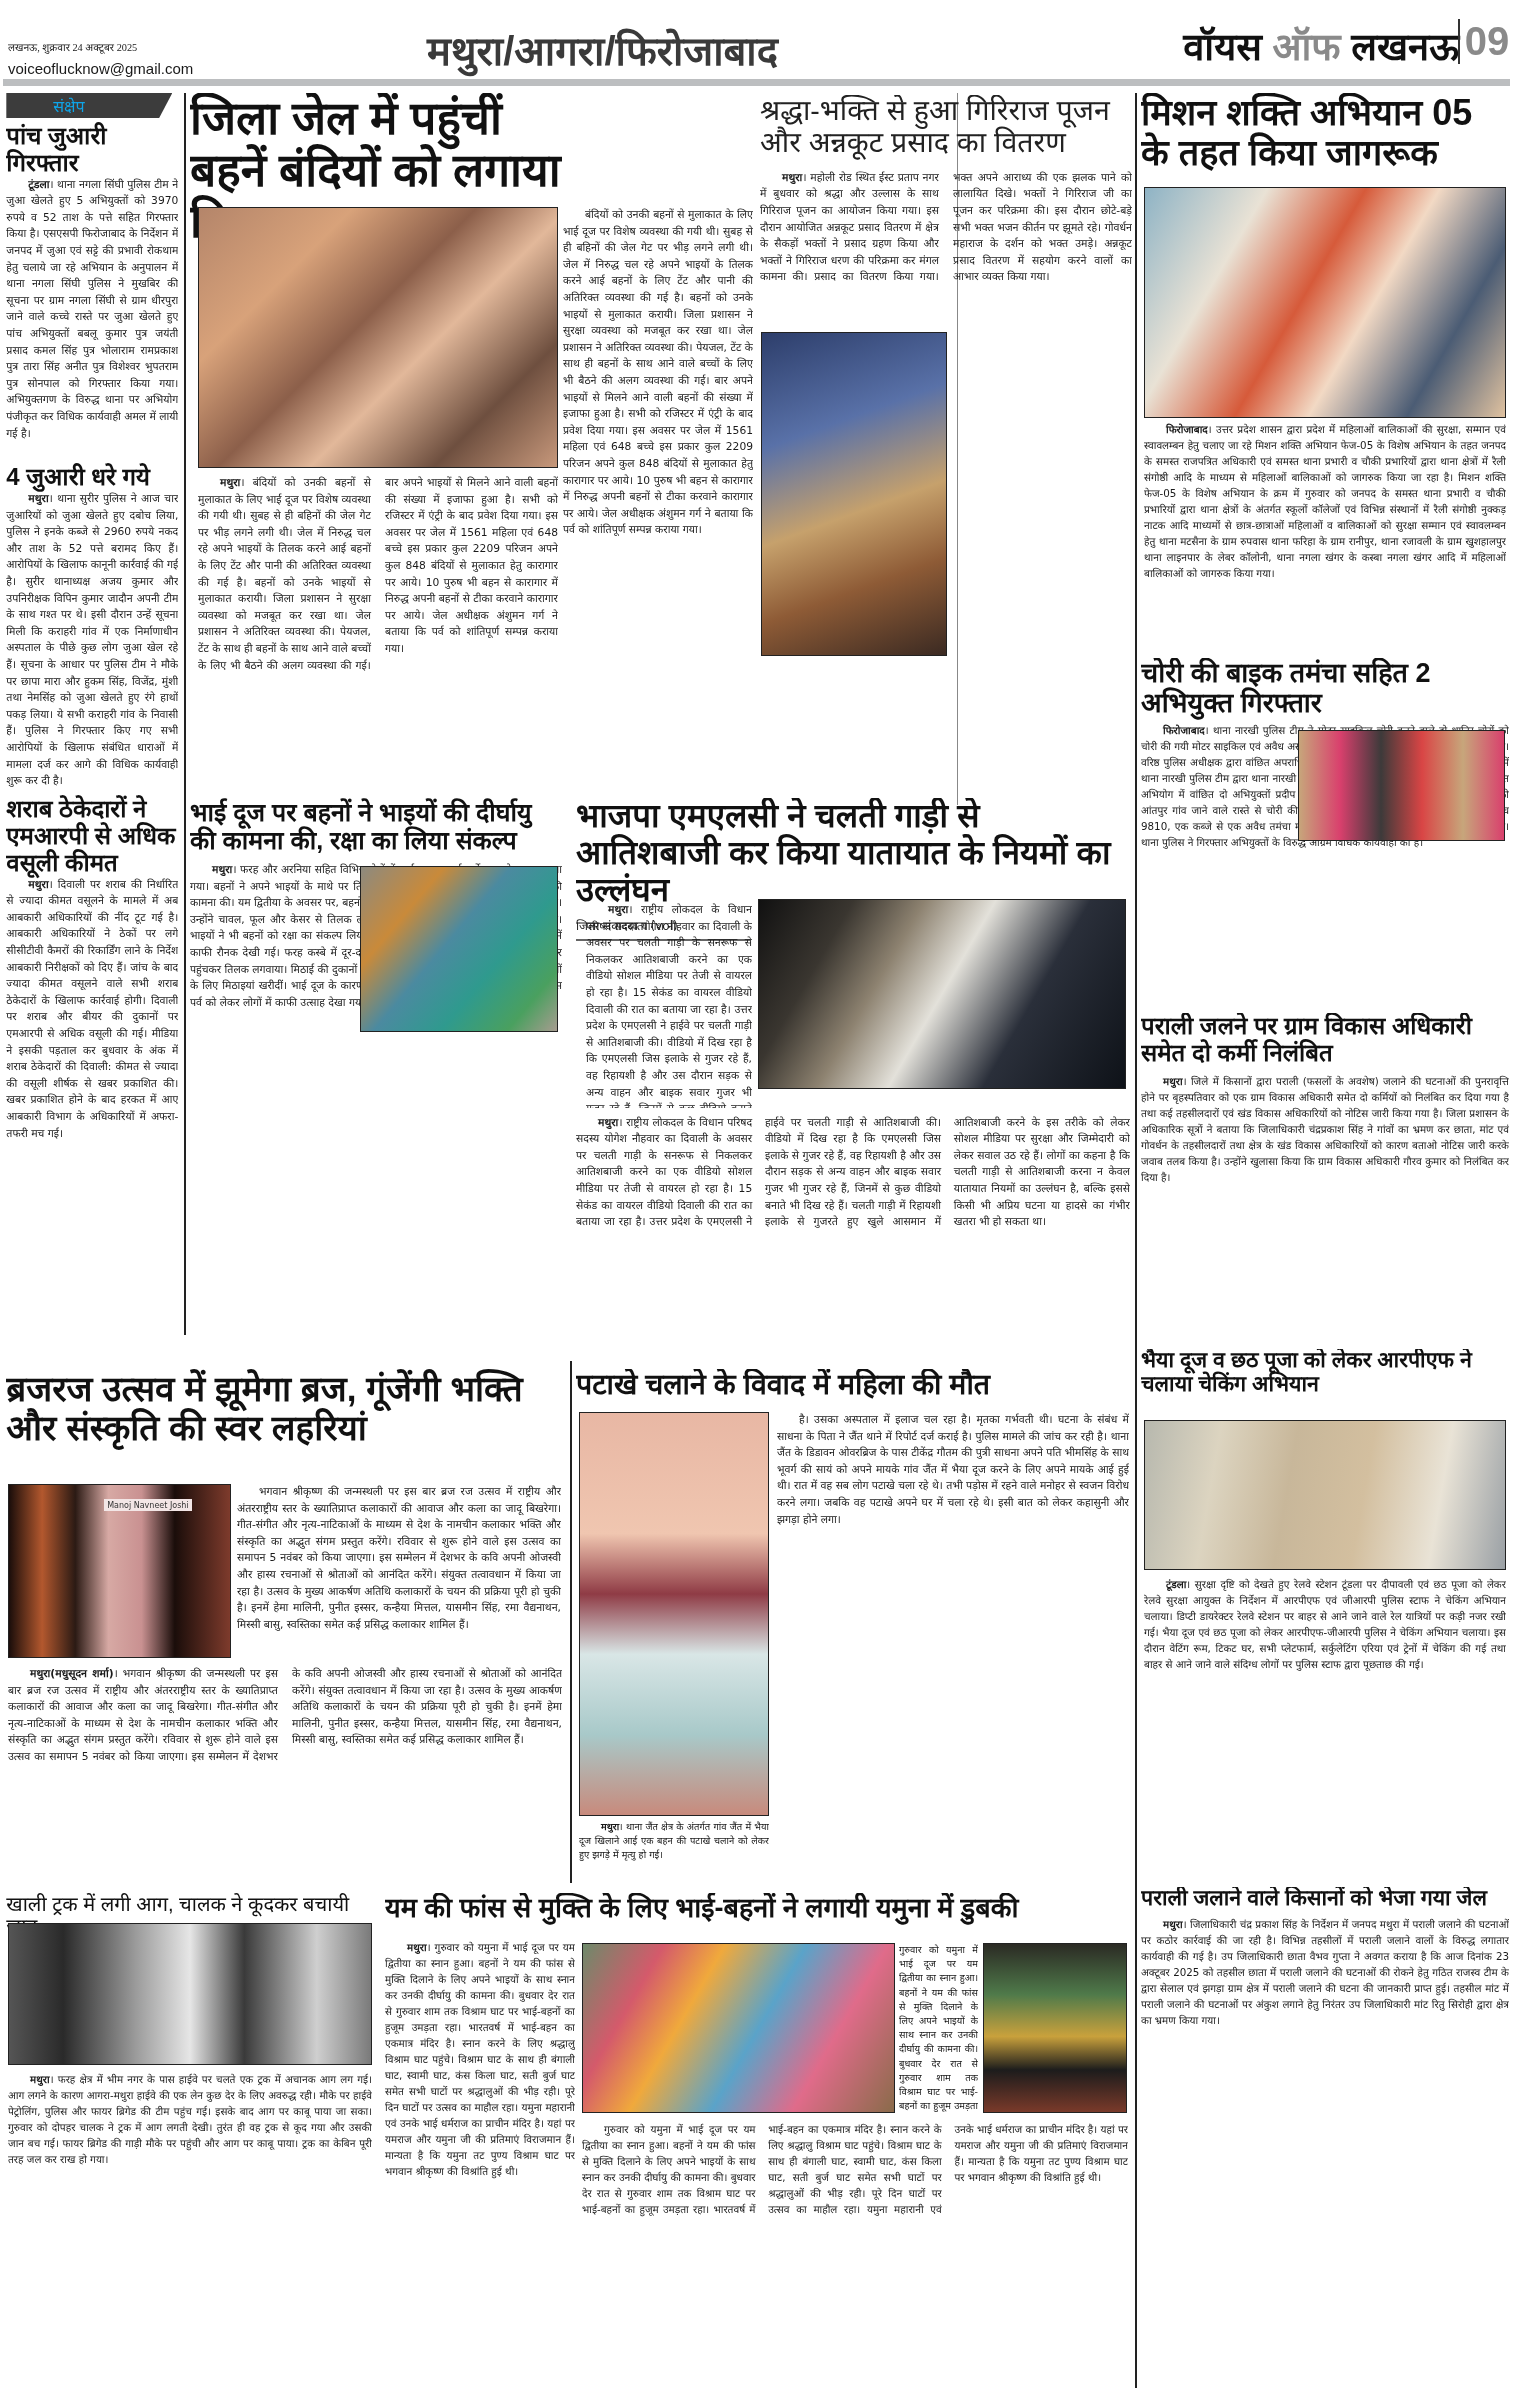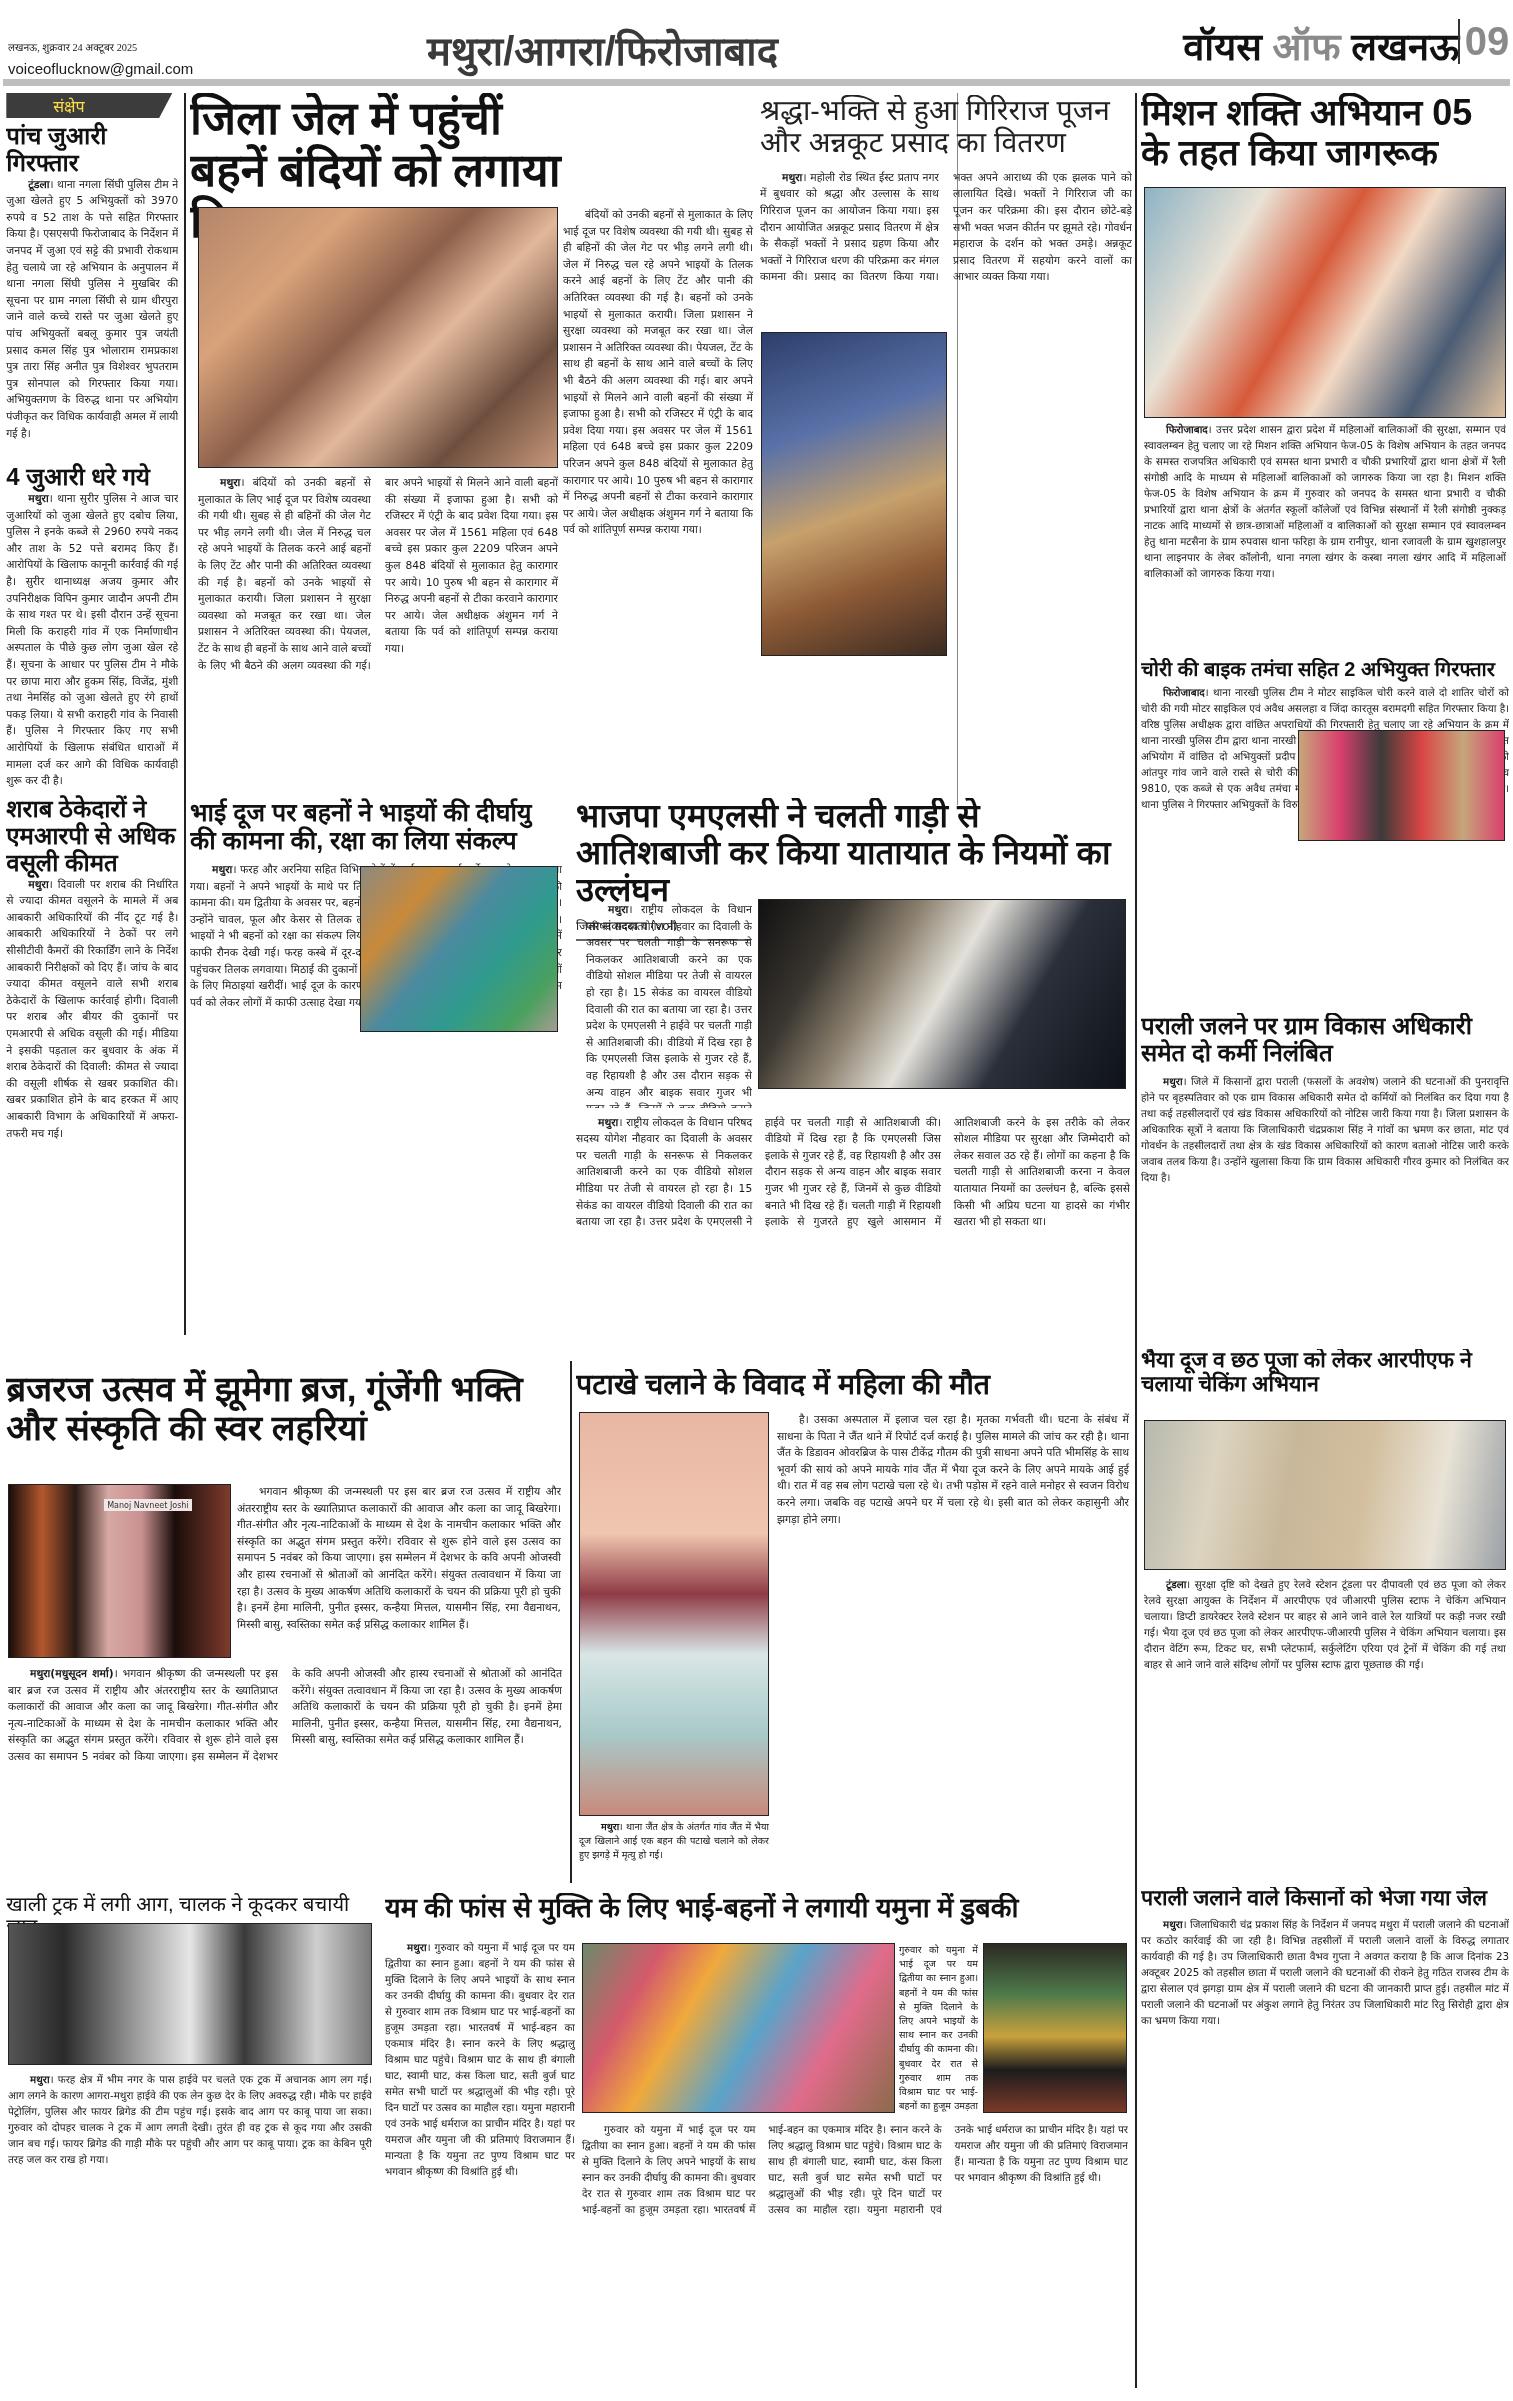--- a/index.html
+++ b/index.html
@@ -7,21 +7,21 @@
 .mast{position:absolute;left:0;top:0;width:1514px;height:87px}
 .mast .date{position:absolute;left:8px;top:40px;font-size:10.3px;font-family:Liberation Serif, serif}
 .mast .email{position:absolute;left:8px;top:60px;font-size:15px;font-family:"Liberation Sans",sans-serif}
 .mast .edition{position:absolute;left:427px;top:22px;font-size:40px;font-weight:bold;color:#3a3a3a;font-family:"Liberation Sans",sans-serif}
 .mast .brand{position:absolute;right:55px;top:19px;font-size:38px;font-weight:bold;color:#111;font-family:"Liberation Sans",sans-serif}
 .mast .brand span.mid{color:#8a8a8a}
 .mast .pageno{position:absolute;right:4.7px;top:19px;font-size:40px;font-weight:bold;color:#8a8a8a;border-left:2.4px solid #333;padding-left:4.7px;font-family:"Liberation Sans",sans-serif}
 .rule{position:absolute;left:3.2px;top:79px;width:1507px;height:7.1px;background:#bcbec0}
 .vline{position:absolute;width:1.6px;background:#222}
 .col{position:absolute;overflow:hidden}
-.kicker{background:#3c3c3c;color:#fde047;font-size:16px;padding:1.6px 0 1.6px 47px;width:166px;clip-path:polygon(0 0,100% 0,92% 100%,0 100%)}
+.kicker{background:#3c3c3c;color:#0ea5e9;font-size:16px;padding:1.6px 0 1.6px 47px;width:166px;clip-path:polygon(0 0,100% 0,92% 100%,0 100%)}
 h1,h2,h3{font-family:"Liberation Sans",sans-serif;font-weight:bold;line-height:1.12;color:#111}
 .h-xl{font-size:49px}
 .h-l{font-size:35px}
 .h-m{font-size:27px}
 .h-s{font-size:22px}
 .h-light{font-weight:normal;color:#222}
 p.body{font-size:10.7px;line-height:16.6px;text-align:justify;text-indent:22px}
 p.body b{font-weight:bold}
 .photo{position:absolute;border:1.6px solid #222}
 .byline{font-size:12px;border-bottom:2.4px solid #666;padding-bottom:4.7px;margin-bottom:25px}
@@ -79,21 +79,21 @@
 
 <div class="col" style="left:1141px;top:93px;width:368px;height:411px">
   <h2 class="h-l" style="font-size:36px">मिशन शक्ति अभियान 05 के तहत किया जागरूक</h2>
 </div>
 <div class="photo" style="left:1144px;top:187px;width:362px;height:231px;background:linear-gradient(120deg,#8eb3c5 0%,#e9e2d5 25%,#d65a3a 45%,#f2d9c4 60%,#4b5c74 80%,#e0c2a0 100%)"></div>
 <div class="col" style="left:1144px;top:421px;width:362px;height:190px">
   <p class="body" style="font-size:10.3px;line-height:16px"><b>फिरोजाबाद</b>। <span>उत्तर प्रदेश शासन द्वारा प्रदेश में महिलाओं बालिकाओं की सुरक्षा, सम्मान एवं स्वावलम्बन हेतु चलाए जा रहे मिशन शक्ति अभियान फेज-05 के विशेष अभियान के तहत जनपद के समस्त राजपत्रित अधिकारी एवं समस्त थाना प्रभारी व चौकी प्रभारियों द्वारा थाना क्षेत्रों में रैली संगोष्ठी आदि के माध्यम से महिलाओं बालिकाओं को जागरुक किया जा रहा है। मिशन शक्ति फेज-05 के विशेष अभियान के क्रम में गुरुवार को जनपद के समस्त थाना प्रभारी व चौकी प्रभारियों द्वारा थाना क्षेत्रों के अंतर्गत स्कूलों कॉलेजों एवं विभिन्न संस्थानों में रैली संगोष्ठी नुक्कड़ नाटक आदि माध्यमों से छात्र-छात्राओं महिलाओं व बालिकाओं को सुरक्षा सम्मान एवं स्वावलम्बन हेतु थाना मटसैना के ग्राम रुपवास थाना फरिहा के ग्राम रानीपुर, थाना रजावली के ग्राम खुशहालपुर थाना लाइनपार के लेबर कॉलोनी, थाना नगला खंगर के कस्बा नगला खंगर आदि में महिलाओं बालिकाओं को जागरुक किया गया।</span></p>
 </div>
 
 <div class="col" style="left:1141px;top:658px;width:368px;height:348px">
-  <h3 class="h-s" style="font-size:20px">चोरी की बाइक तमंचा सहित 2 अभियुक्त गिरफ्तार</h3>
+  <h3 class="h-s" style="font-size:27px">चोरी की बाइक तमंचा सहित 2 अभियुक्त गिरफ्तार</h3>
   <p class="body" style="font-size:10.3px;line-height:16px;margin-top:3.2px"><b>फिरोजाबाद</b>। <span>थाना नारखी पुलिस टीम ने मोटर साइकिल चोरी करने वाले दो शातिर चोरों को चोरी की गयी मोटर साइकिल एवं अवैध असलहा व जिंदा कारतूस बरामदगी सहित गिरफ्तार किया है। वरिष्ठ पुलिस अधीक्षक द्वारा वांछित अपराधियों की गिरफ्तारी हेतु चलाए जा रहे अभियान के क्रम में थाना नारखी पुलिस टीम द्वारा थाना नारखी पर मोटर साइकिल चोरी किये जाने के सम्बन्ध में पंजीकृत अभियोग में वांछित दो अभियुक्तों प्रदीप पुत्र रामनरेश व प्रबल उर्फ प्रदीप पुत्र बिजेन्द्र सिंह को आंतपुर गांव जाने वाले रास्ते से चोरी की गयी मोटर साइकिल स्प्लेंडर प्लस नं0 यूपी 83 बीएच 9810, एक कब्जे से एक अवैध तमंचा मय 04 जिन्दा कारतूस बरामद कर गिरफ्तार किया गया। थाना पुलिस ने गिरफ्तार अभियुक्तों के विरुद्ध अग्रिम विधिक कार्यवाही की है।</span></p>
 </div>
 <div class="photo" style="left:1298px;top:730px;width:207px;height:111px;background:linear-gradient(90deg,#c7a67b 0%,#d9406d 20%,#3d3a3a 40%,#d94545 60%,#c7a67b 80%,#d9406d 100%)"></div>
 
 <div class="col" style="left:190px;top:798px;width:372px;height:570px">
   <h2 class="h-m" style="font-size:25px">भाई दूज पर बहनों ने भाइयों की दीर्घायु की कामना की, रक्षा का लिया संकल्प</h2>
   <p class="body" style="margin-top:8px"><b>मथुरा</b>। <span>फरह और अरनिया सहित विभिन्न क्षेत्रों में भाई दूज का पर्व हर्षोल्लास के साथ मनाया गया। बहनों ने अपने भाइयों के माथे पर तिलक लगाकर उनकी लंबी उम्र और सुख-समृद्धि की कामना की। यम द्वितीया के अवसर पर, बहनों ने भाइयों के घर पहुंचकर थालों में धूप, दीप सजाए। उन्होंने चावल, फूल और केसर से तिलक लगाकर ईश्वर से भाइयों की दीर्घायु की प्रार्थना की। भाइयों ने भी बहनों को रक्षा का संकल्प लिया और उन्हें उपहार भेंट किए। इस पर्व पर बाजारों में काफी रौनक देखी गई। फरह कस्बे में दूर-दराज से आई बहनों और भाइयों ने एक-दूसरे के घर पहुंचकर तिलक लगवाया। मिठाई की दुकानों पर सुबह से शाम तक भीड़ रही, जहां बहनों ने भाइयों के लिए मिठाइयां खरीदीं। भाई दूज के कारण सड़कों पर यातायात जाम की स्थिति बनी रही। इस पर्व को लेकर लोगों में काफी उत्साह देखा गया।</span></p>
 </div>
 <div class="photo" style="left:360px;top:866px;width:198px;height:166px;background:linear-gradient(130deg,#8d8a7f 0%,#c98a3a 25%,#4b8aa0 45%,#2f9a8e 65%,#4aa05f 85%,#a79c90 100%)"></div>
 

